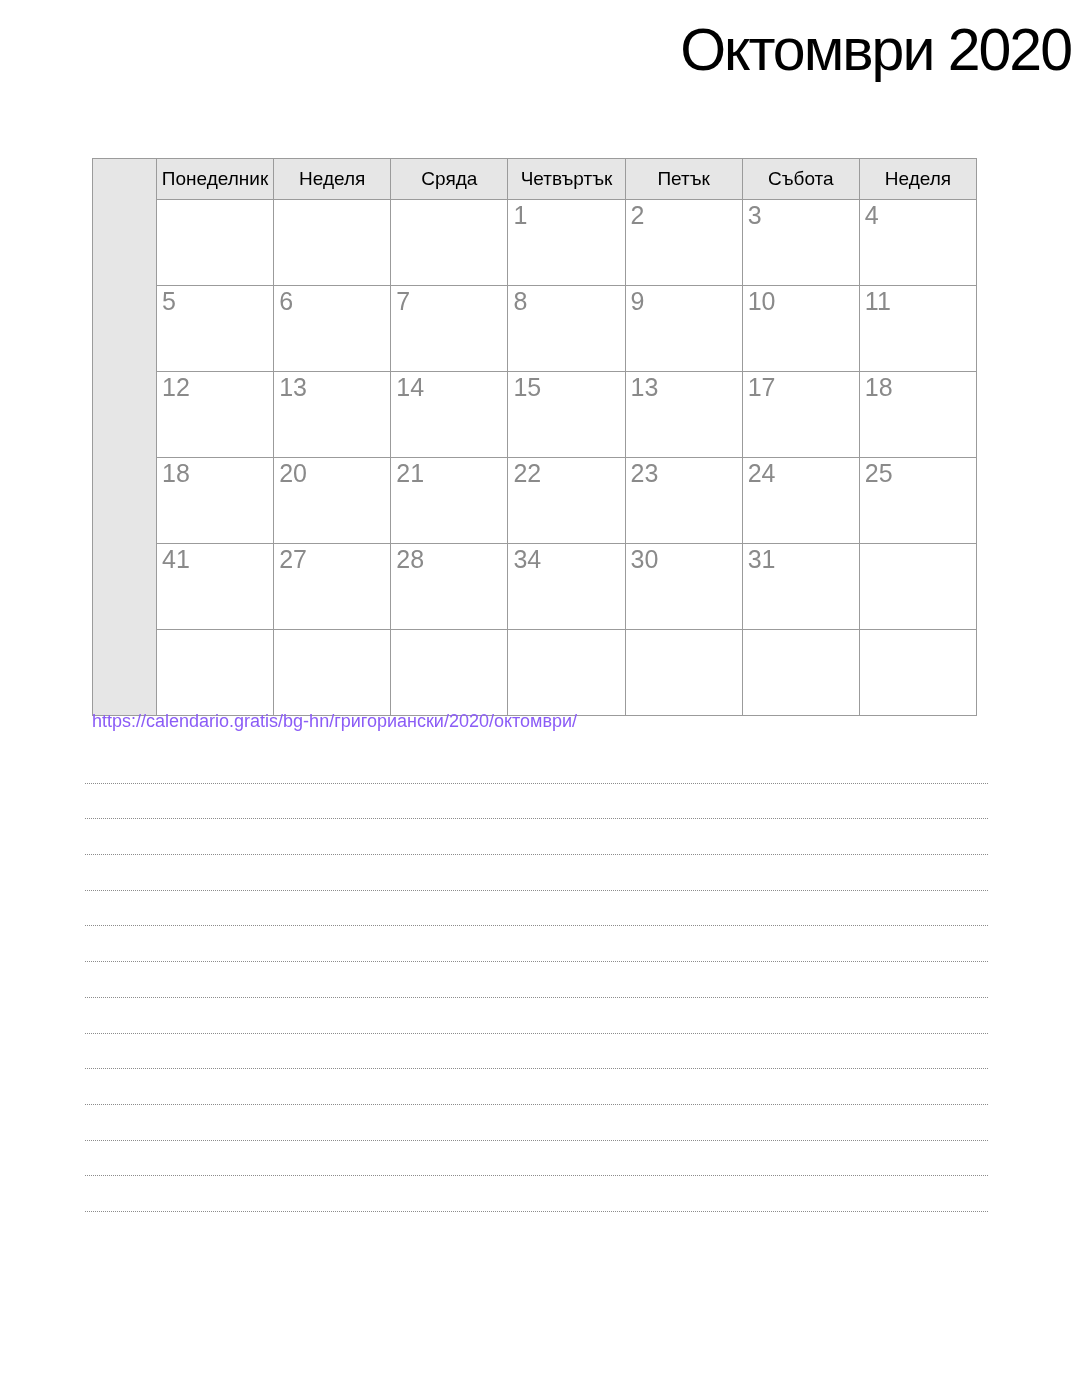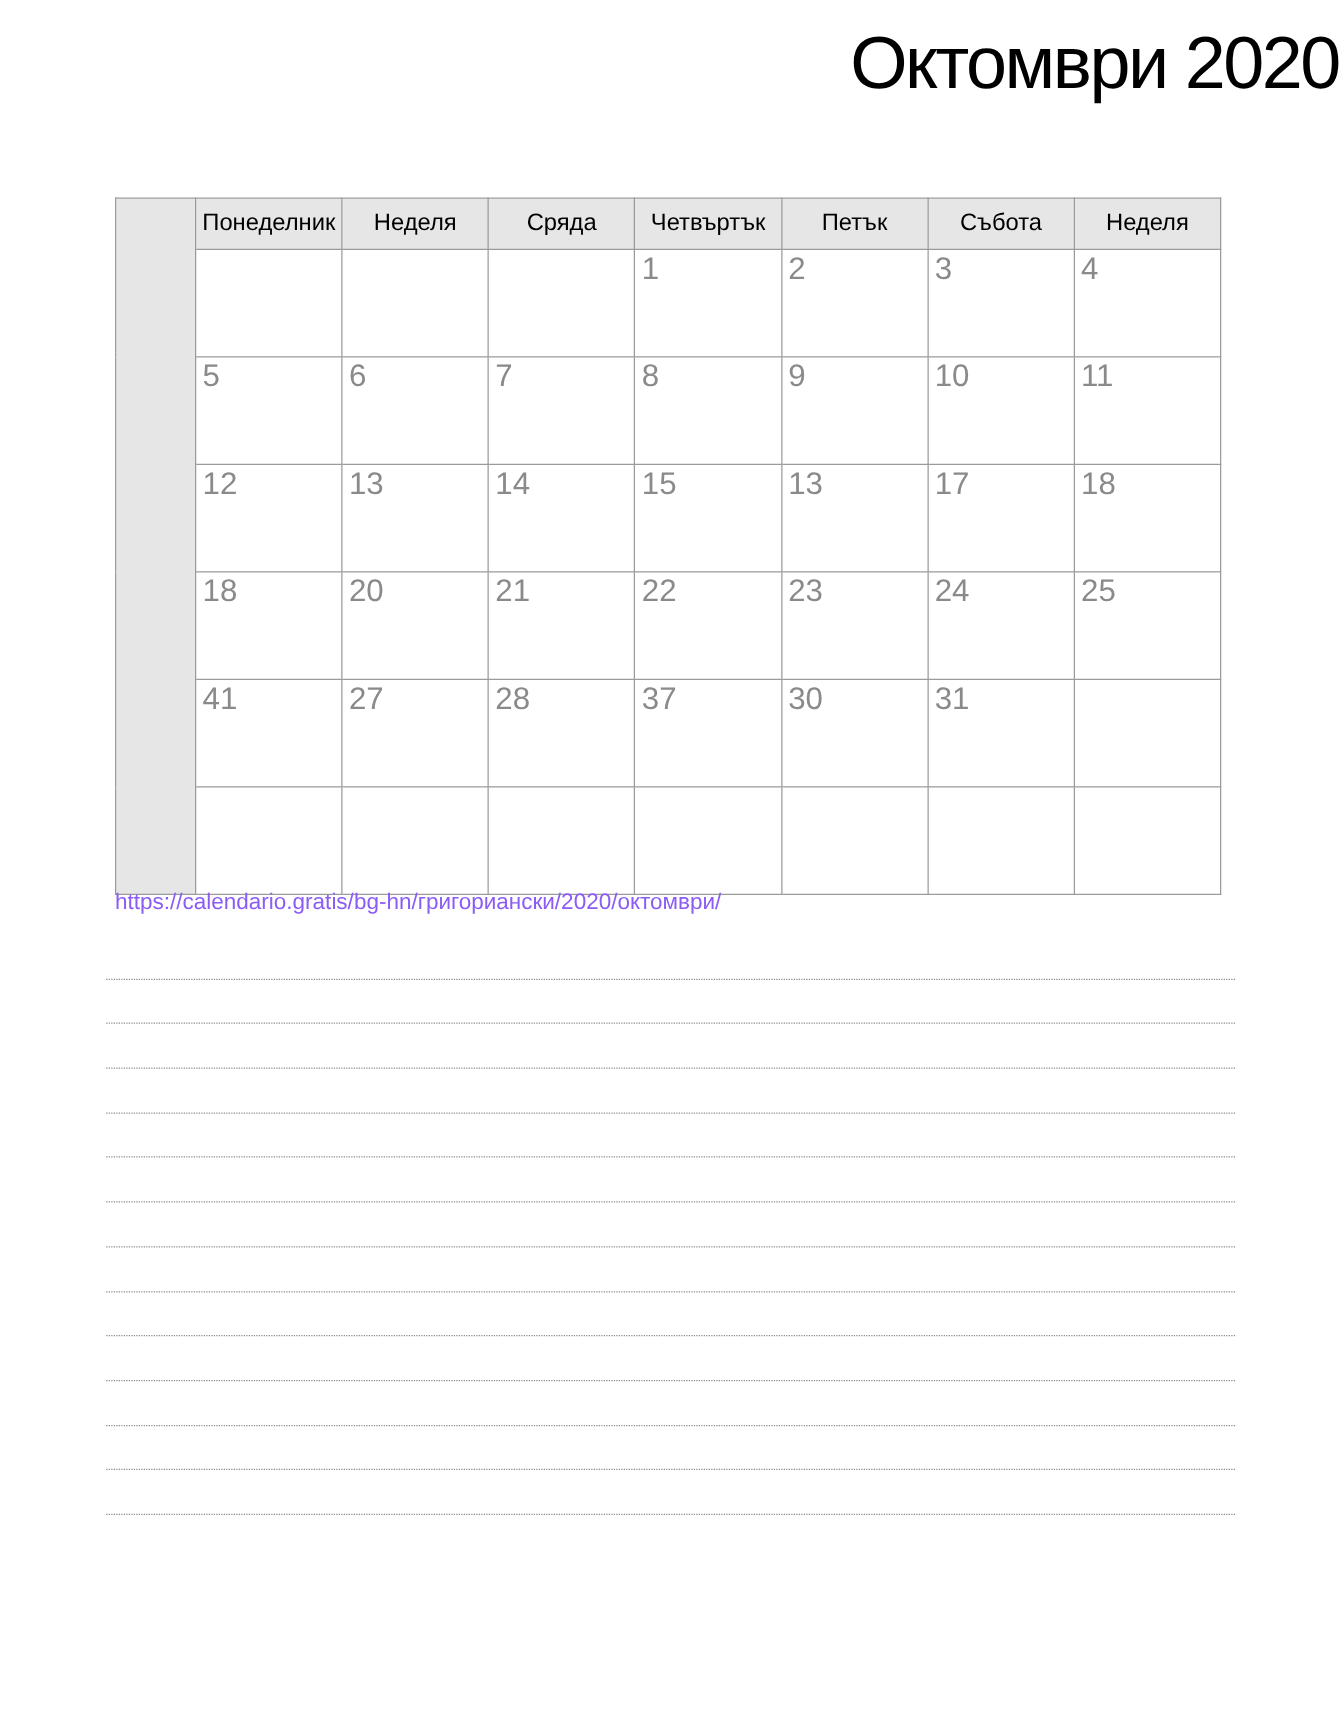--- a/index.html
+++ b/index.html
@@ -114,21 +114,21 @@
       <td class="date-cell">21</td>
       <td class="date-cell">22</td>
       <td class="date-cell">23</td>
       <td class="date-cell">24</td>
       <td class="date-cell">25</td>
     </tr>
     <tr>
       <td class="date-cell">41</td>
       <td class="date-cell">27</td>
       <td class="date-cell">28</td>
-      <td class="date-cell">37</td>
+      <td class="date-cell">34</td>
       <td class="date-cell">30</td>
       <td class="date-cell">31</td>
       <td class="date-cell"></td>
     </tr>
     <tr>
       <td class="date-cell"></td>
       <td class="date-cell"></td>
       <td class="date-cell"></td>
       <td class="date-cell"></td>
       <td class="date-cell"></td>

